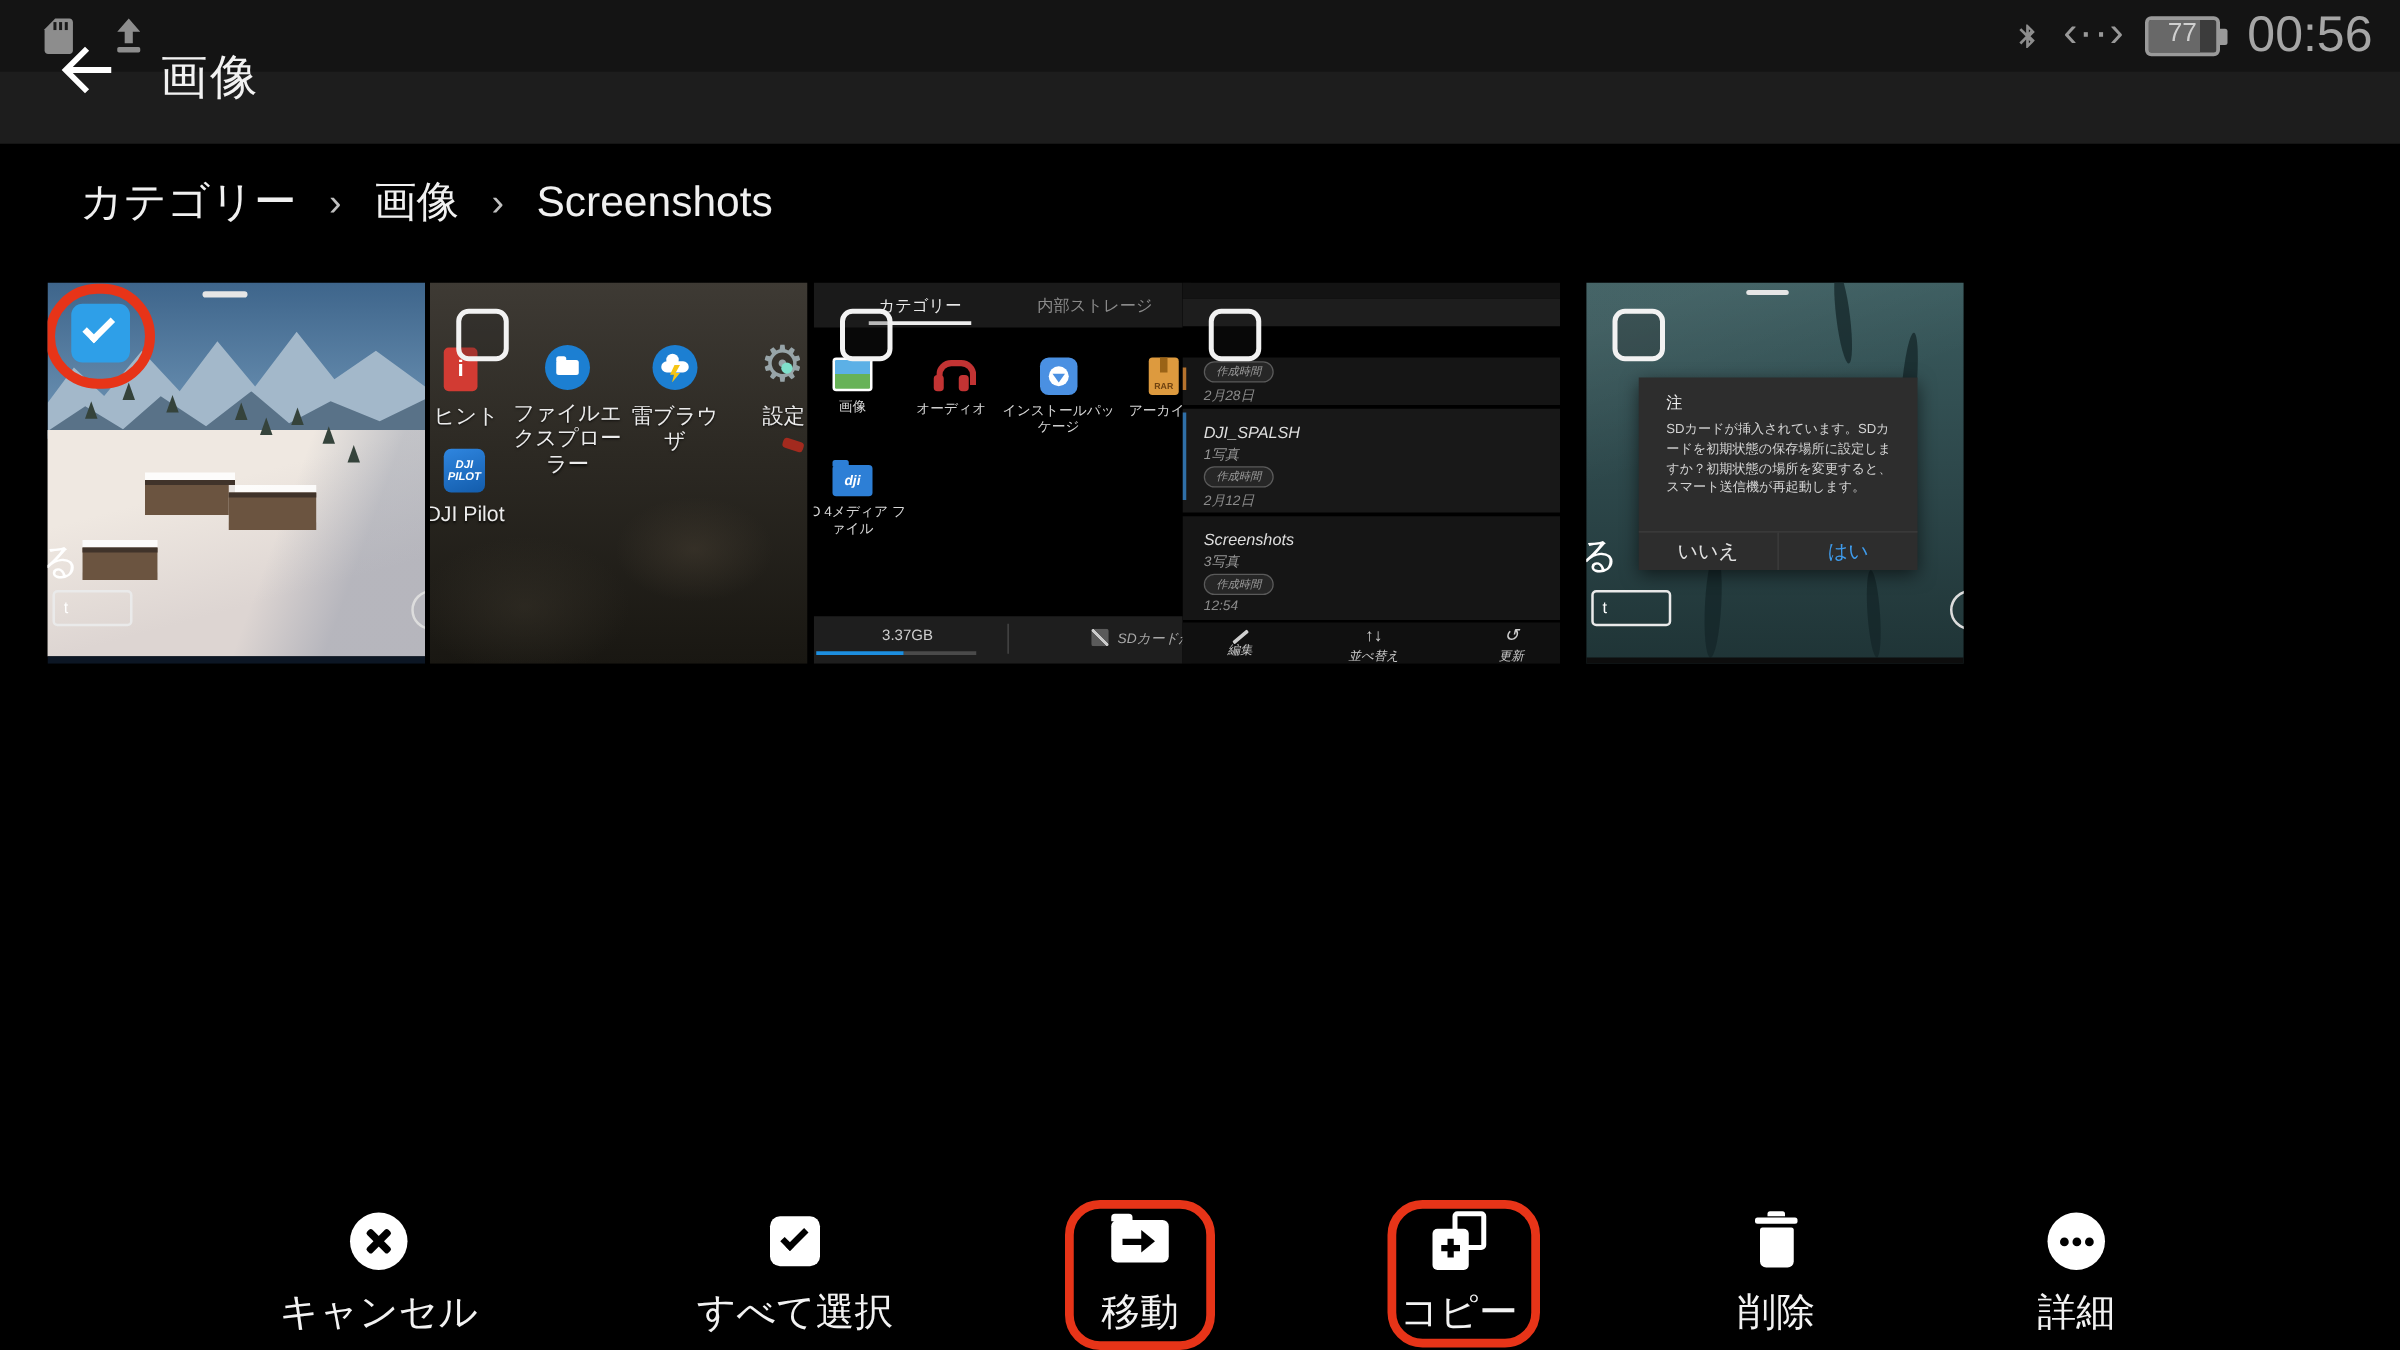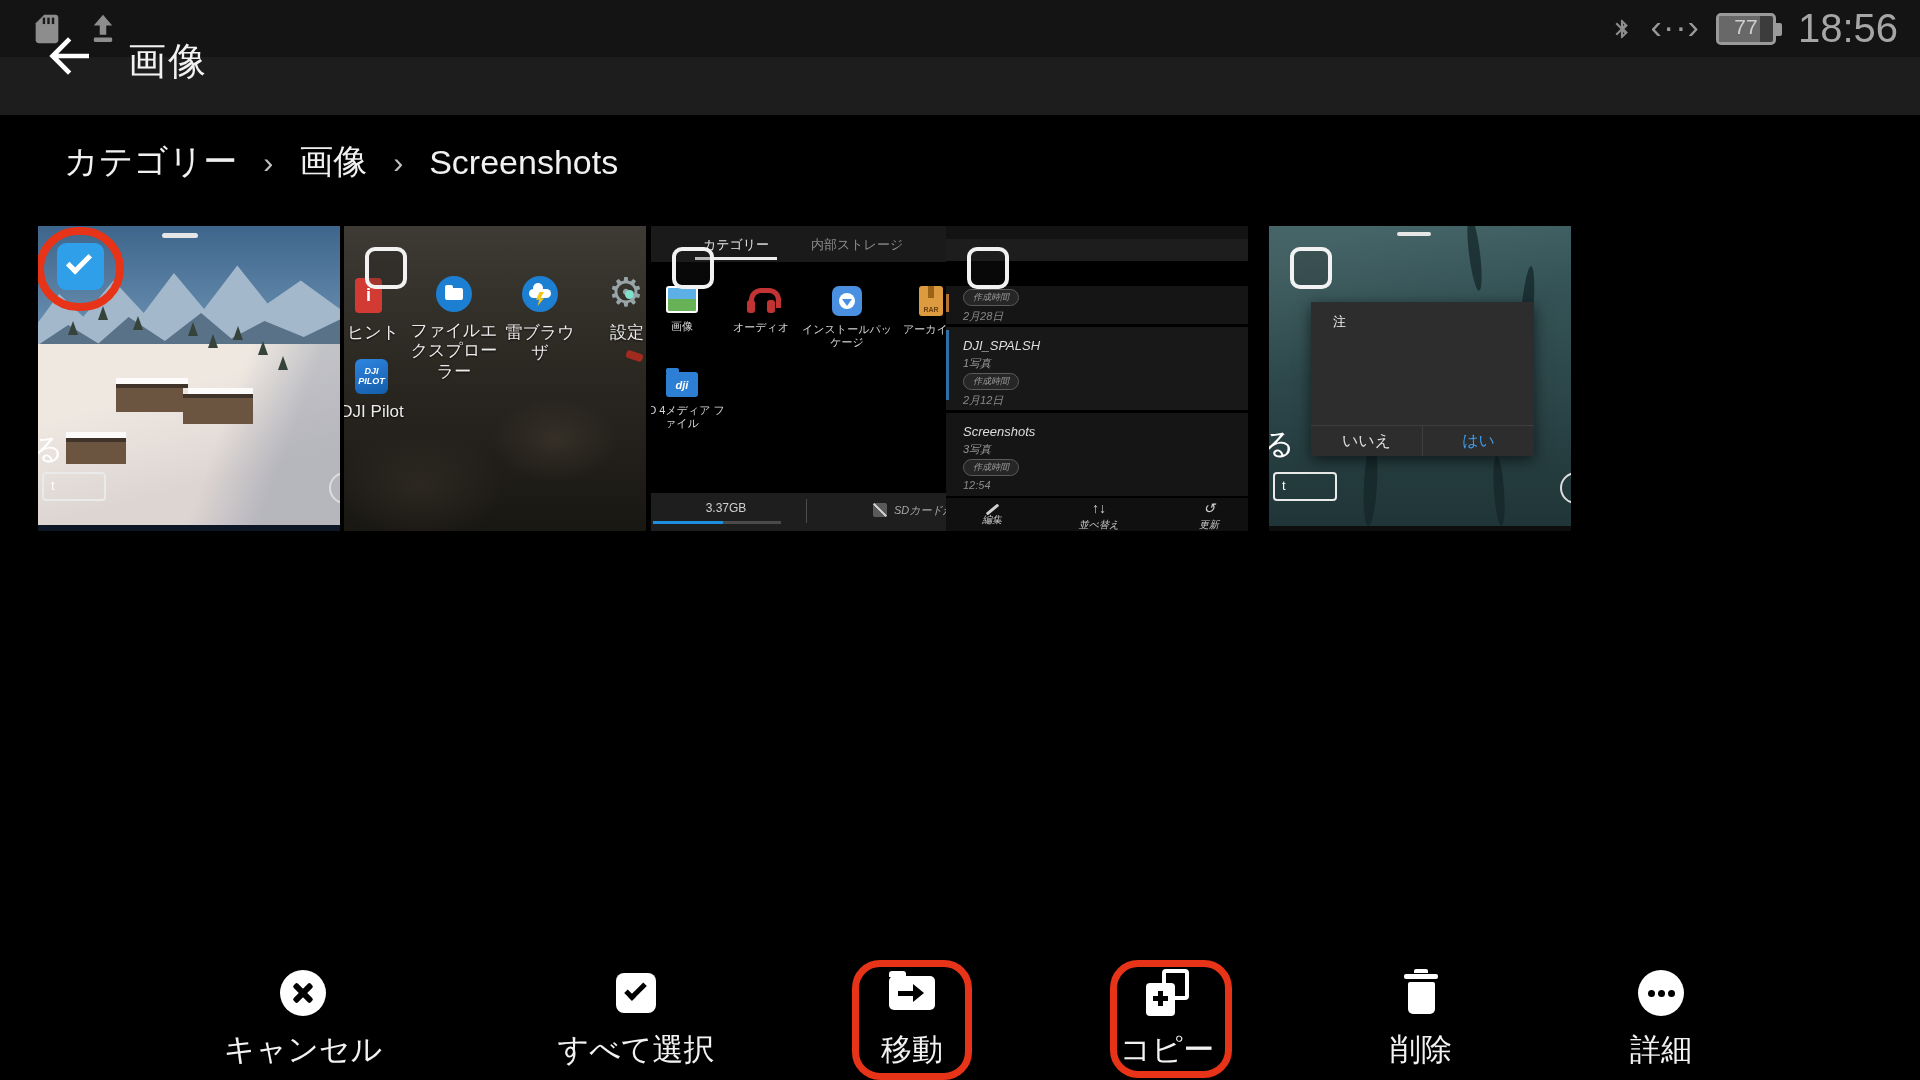--- a/index.html
+++ b/index.html
@@ -82,21 +82,21 @@
   .gear { position:absolute; left:264px; top:46px; font-size:40px; color:#97a4a8; line-height:1; }
   .gear-dot { position:absolute; left:281px; top:64px; width:9px; height:9px; border-radius:50%; background:#7fe0cb; }
   .app-pilot { position:absolute; left:11px; top:133px; width:33px; height:35px; border-radius:6px;
                background:linear-gradient(160deg,#2f86e0,#135cab); color:#fff; font-weight:bold; font-style:italic;
                font-size:9px; line-height:1.1; display:flex; flex-direction:column; align-items:center; justify-content:center; }
   .car { position:absolute; left:282px; top:126px; width:17px; height:8px; background:#a32a1e; border-radius:3px; transform:rotate(18deg); }
 
   
   .t3-tabbar { position:absolute; left:0; top:0; width:100%; height:36px; background:#1a1a1a; }
   .t3-tab1 { position:absolute; left:30px; top:10px; width:110px; text-align:center; color:#e8e8e8; font-size:13px; }
-  .t3-tab2 { position:absolute; left:160px; top:10px; width:130px; color:#8a8a8a; font-size:13px; }
+  .t3-tab2 { position:absolute; left:160px; top:10px; width:130px; text-align:center; color:#8a8a8a; font-size:13px; }
   .t3-underline { position:absolute; left:44px; top:31px; width:82px; height:3px; background:#ededed; }
   .t3-item { position:absolute; width:90px; display:flex; flex-direction:column; align-items:center; }
   .t3-label { margin-top:7px; color:#d8d8d8; font-size:11px; line-height:1.2; text-align:center; }
   .ic-image { width:32px; height:27px; background:#fff; border-radius:3px; padding:2px; }
   .ic-image div { width:100%; height:100%; background:linear-gradient(180deg,#5cb0e6 0 50%,#67b257 50% 100%); border-radius:1px;}
   .ic-audio { position:relative; width:32px; height:28px; }
   .ic-audio::before { content:""; position:absolute; left:4px; top:2px; width:22px; height:15px;
        border:5px solid #c23333; border-bottom:none; border-radius:12px 12px 0 0; }
   .ic-audio::after { content:""; position:absolute; left:2px; top:14px; width:8px; height:13px; background:#c23333; border-radius:3px;
        box-shadow:20px 0 0 #c23333; }
@@ -204,21 +204,21 @@
       <path fill="#8d8d8d" d="M14.24 12l3.18-3.18L12 3.41h-1v6.18L7.41 6 6 7.41 10.59 12 6 16.59 7.41 18 11 14.41v6.18h1l5.42-5.41L14.24 12zM13 6.83l1.17 1.17L13 9.17V6.83zm1.17 9.17L13 17.17v-2.34l1.17 1.17z"></path>
     </svg>
     <span id="link-glyph">‹··›</span>
     <div id="battery">
       <div class="shell">
         <div class="fill"></div>
       </div>
       <div class="pct">77</div>
       <div class="nub"></div>
     </div>
-    <span id="clock">18:56</span>
+    <span id="clock">00:56</span>
   </div>
 </div>
 
 <div id="app-bar"></div>
 <svg id="back-btn" viewBox="0 0 24 24">
   <path fill="#ffffff" d="M21 11H7.83l5.59-5.59L12 4l-8 8 8 8 1.41-1.41L7.83 13H21v-2z"></path>
 </svg>
 <div id="page-title">画像</div>
 
 <div id="breadcrumb">
@@ -367,20 +367,21 @@
   <div class="dolphin" style="left:95px;top:215px;width:13px;height:85px;transform:rotate(3deg);"></div>
   <div class="dolphin" style="left:225px;top:230px;width:10px;height:70px;transform:rotate(-4deg);"></div>
   <div class="dash" style="left:128px;top:6px;width:34px;height:4px;"></div>
   <span class="partial-ru" style="top:198px;">る</span>
   <div class="t-box">
     <span>t</span>
   </div>
   <div class="arc"></div>
   <div class="t5-dialog">
     <div class="t5-title">注</div>
+    <div class="t5-body">SDカードが挿入されています。SDカードを初期状態の保存場所に設定しますか？初期状態の場所を変更すると、スマート送信機が再起動します。</div>
     <div class="t5-btnrow">
       <div class="t5-btn no">いいえ</div>
       <div class="t5-btn yes">はい</div>
     </div>
   </div>
   <div class="t5-strip"></div>
   <div class="chk-empty"></div>
 </div>
 
 <div class="tb-item" style="left:223px;">

